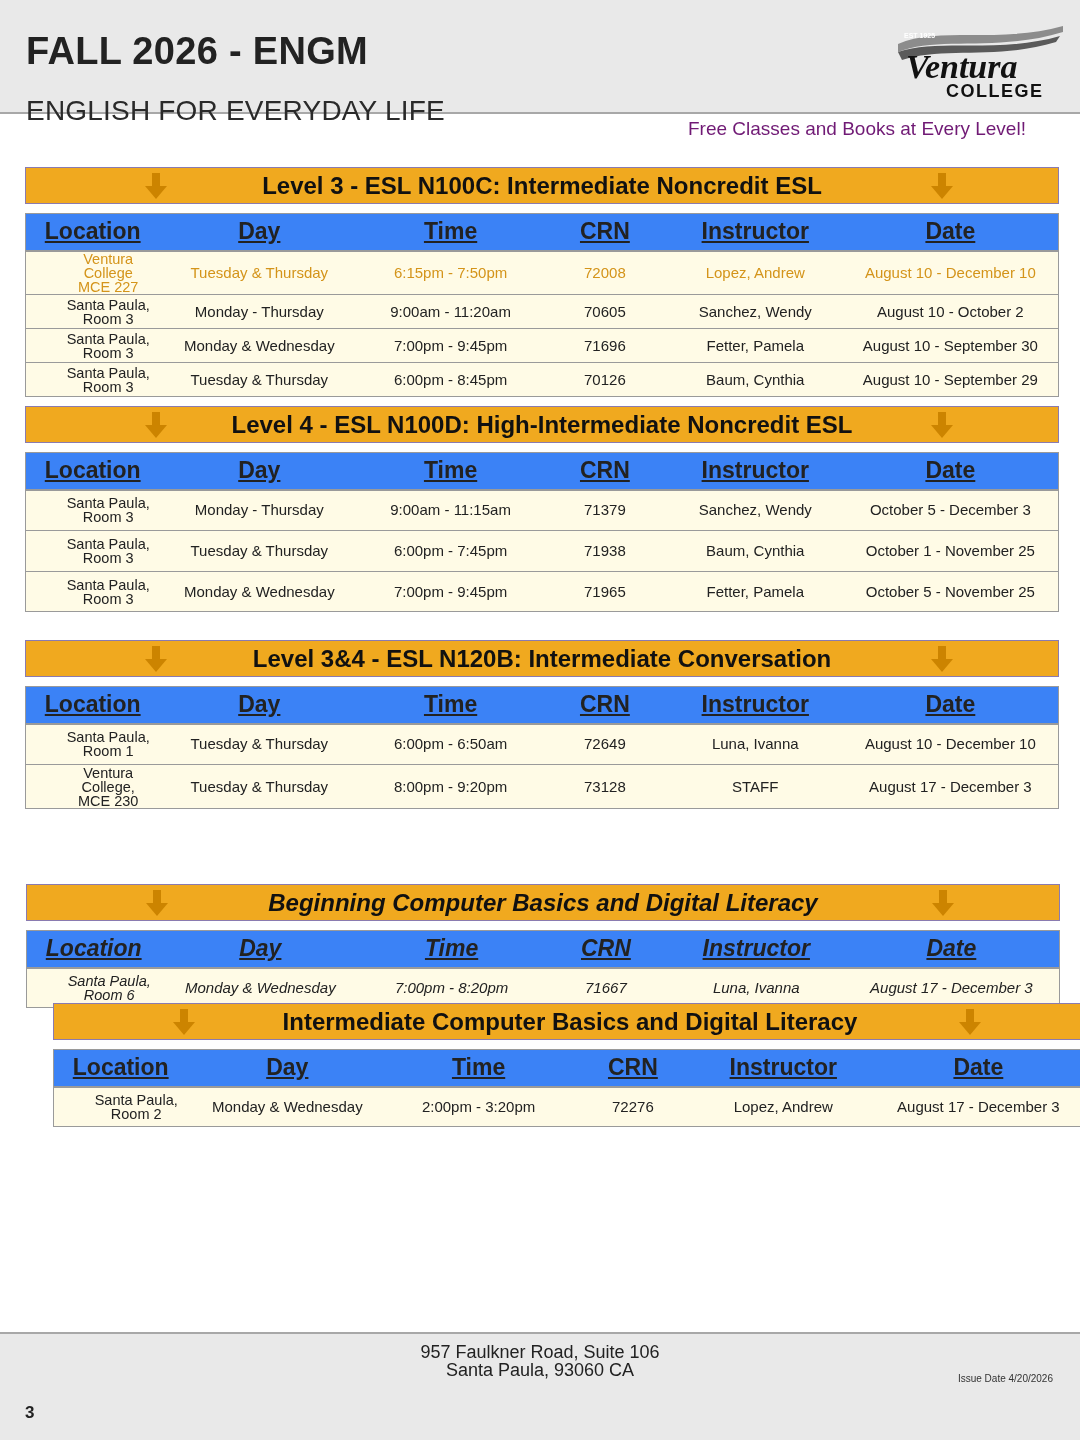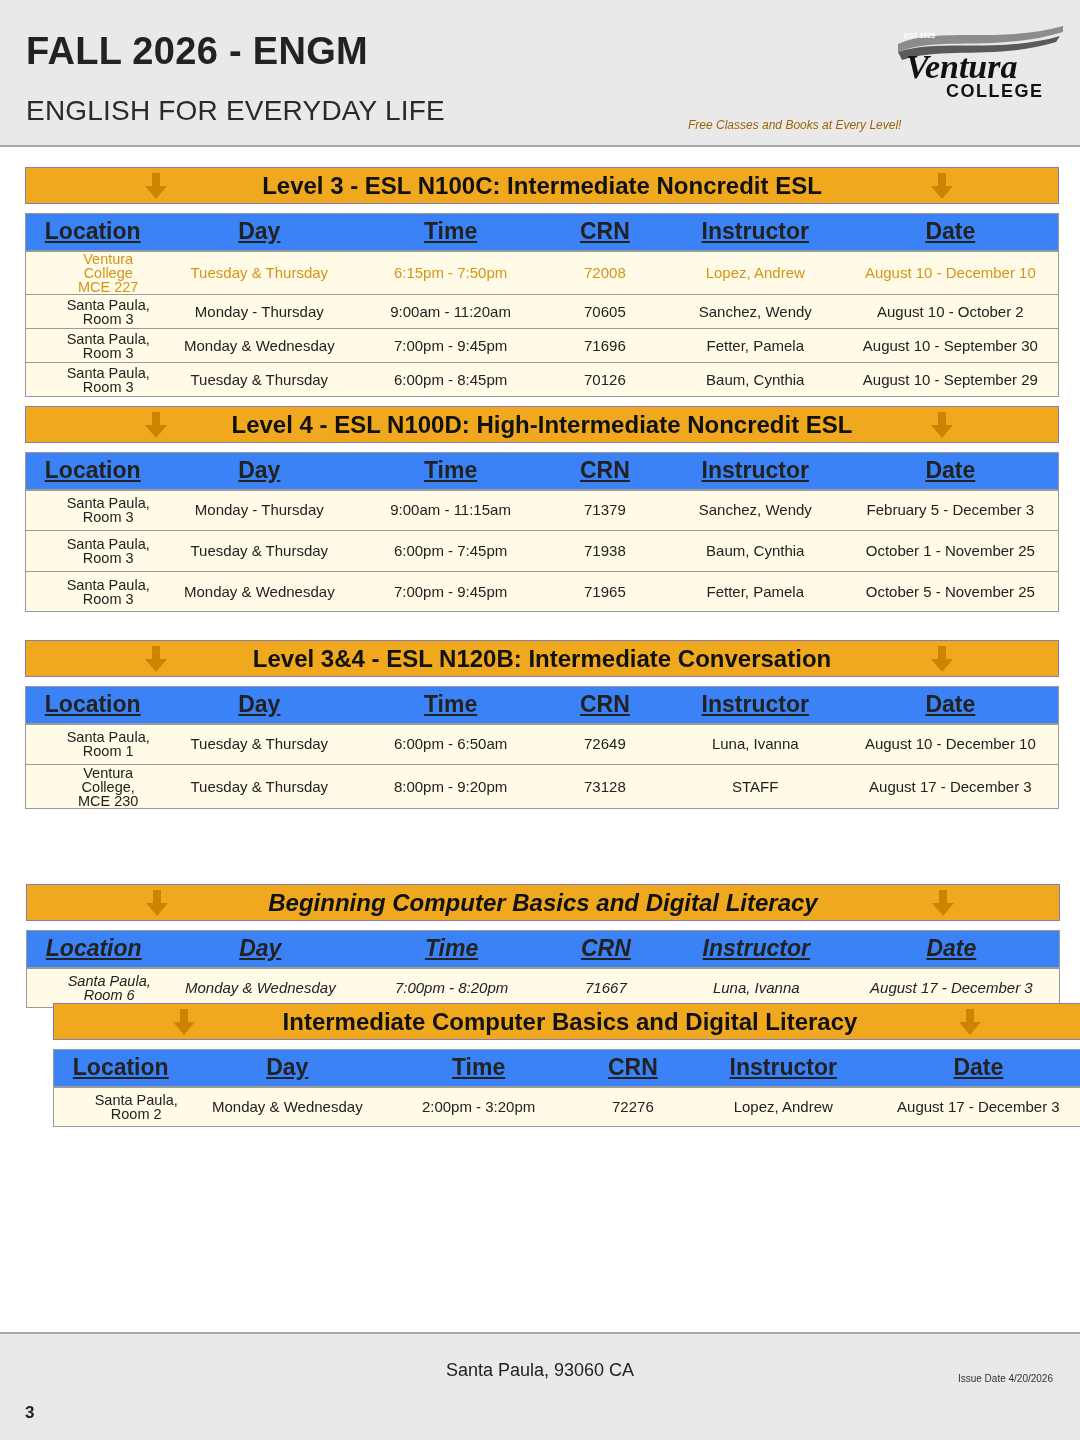--- a/index.html
+++ b/index.html
@@ -1,24 +1,24 @@
 <!DOCTYPE html>
 <html><head>
 <meta charset="utf-8">
 <style>
   * { box-sizing: border-box; margin: 0; padding: 0; }
   html, body { width: 1080px; height: 1440px; background: #ffffff; font-family: "Liberation Sans", sans-serif; color: #222; overflow: hidden; }
   .page { position: relative; width: 1080px; height: 1440px; }
 
   
-  .header { position: absolute; left: 0; top: 0; width: 1080px; height: 147px; background: #e9e9e9; border-bottom: 2px solid #a8a8a8; padding-left: 42px; }
+  .header { position: absolute; left: 0; top: 0; width: 1080px; height: 114px; background: #e9e9e9; border-bottom: 2px solid #a8a8a8; padding-left: 42px; }
   .title { position: absolute; left: 26px; top: 30px; font-size: 38px; font-weight: bold; color: #222; letter-spacing: 0.3px; }
   .subtitle { position: absolute; left: 26px; top: 77px; font-size: 28px; color: #2a2a2a; letter-spacing: 0.2px; margin-top: 18px; }
   .logo { position: absolute; left: 888px; top: 22px; width: 180px; height: 82px; }
-  .tagline { position: absolute; left: 688px; top: 118px; font-size: 12px; font-style: italic; color: #a16207; }
+  .tagline { position: absolute; left: 688px; top: 118px; font-size: 19px; color: #701a75; }
 
   
   .section { position: absolute; left: 25px; width: 1034px; }
   .banner { position: relative; height: 37px; background: #f0a91f; border: 1px solid #8a7bb0; display: flex; align-items: center; justify-content: center; }
   .banner-title { font-size: 24px; font-weight: bold; color: #111; white-space: nowrap; }
   .arrow { position: absolute; top: 5px; width: 22px; height: 26px; }
   .arrow.left { left: 119px; }
   .arrow.right { right: 105px; }
 
   table { width: 100%; border-collapse: collapse; margin-top: 9px; background: #fffbe6; border: 1px solid #9a9a9a; }
@@ -159,21 +159,21 @@
           <th>Date</th>
         </tr>
       </thead>
       <tbody>
         <tr style="height:41px;">
           <td class="loc"><span>Santa Paula,</span><br><span>Room 3</span></td>
           <td>Monday - Thursday</td>
           <td>9:00am - 11:15am</td>
           <td>71379</td>
           <td>Sanchez, Wendy</td>
-          <td>February 5 - December 3</td>
+          <td>October 5 - December 3</td>
         </tr>
         <tr style="height:41px;">
           <td class="loc"><span>Santa Paula,</span><br><span>Room 3</span></td>
           <td>Tuesday &amp; Thursday</td>
           <td>6:00pm - 7:45pm</td>
           <td>71938</td>
           <td>Baum, Cynthia</td>
           <td>October 1 - November 25</td>
         </tr>
         <tr style="height:40px;">
@@ -322,17 +322,18 @@
           <td>2:00pm - 3:20pm</td>
           <td>72276</td>
           <td>Lopez, Andrew</td>
           <td>August 17 - December 3</td>
         </tr>
       </tbody>
     </table>
   </div>
 
   <div class="footer">
+    <div class="addr addr1">957 Faulkner Road, Suite 106</div>
     <div class="addr addr2">Santa Paula, 93060 CA</div>
     <div class="page-num">3</div>
     <div class="issue">Issue Date 4/20/2026</div>
   </div>
 </div>
 
 </body></html>

